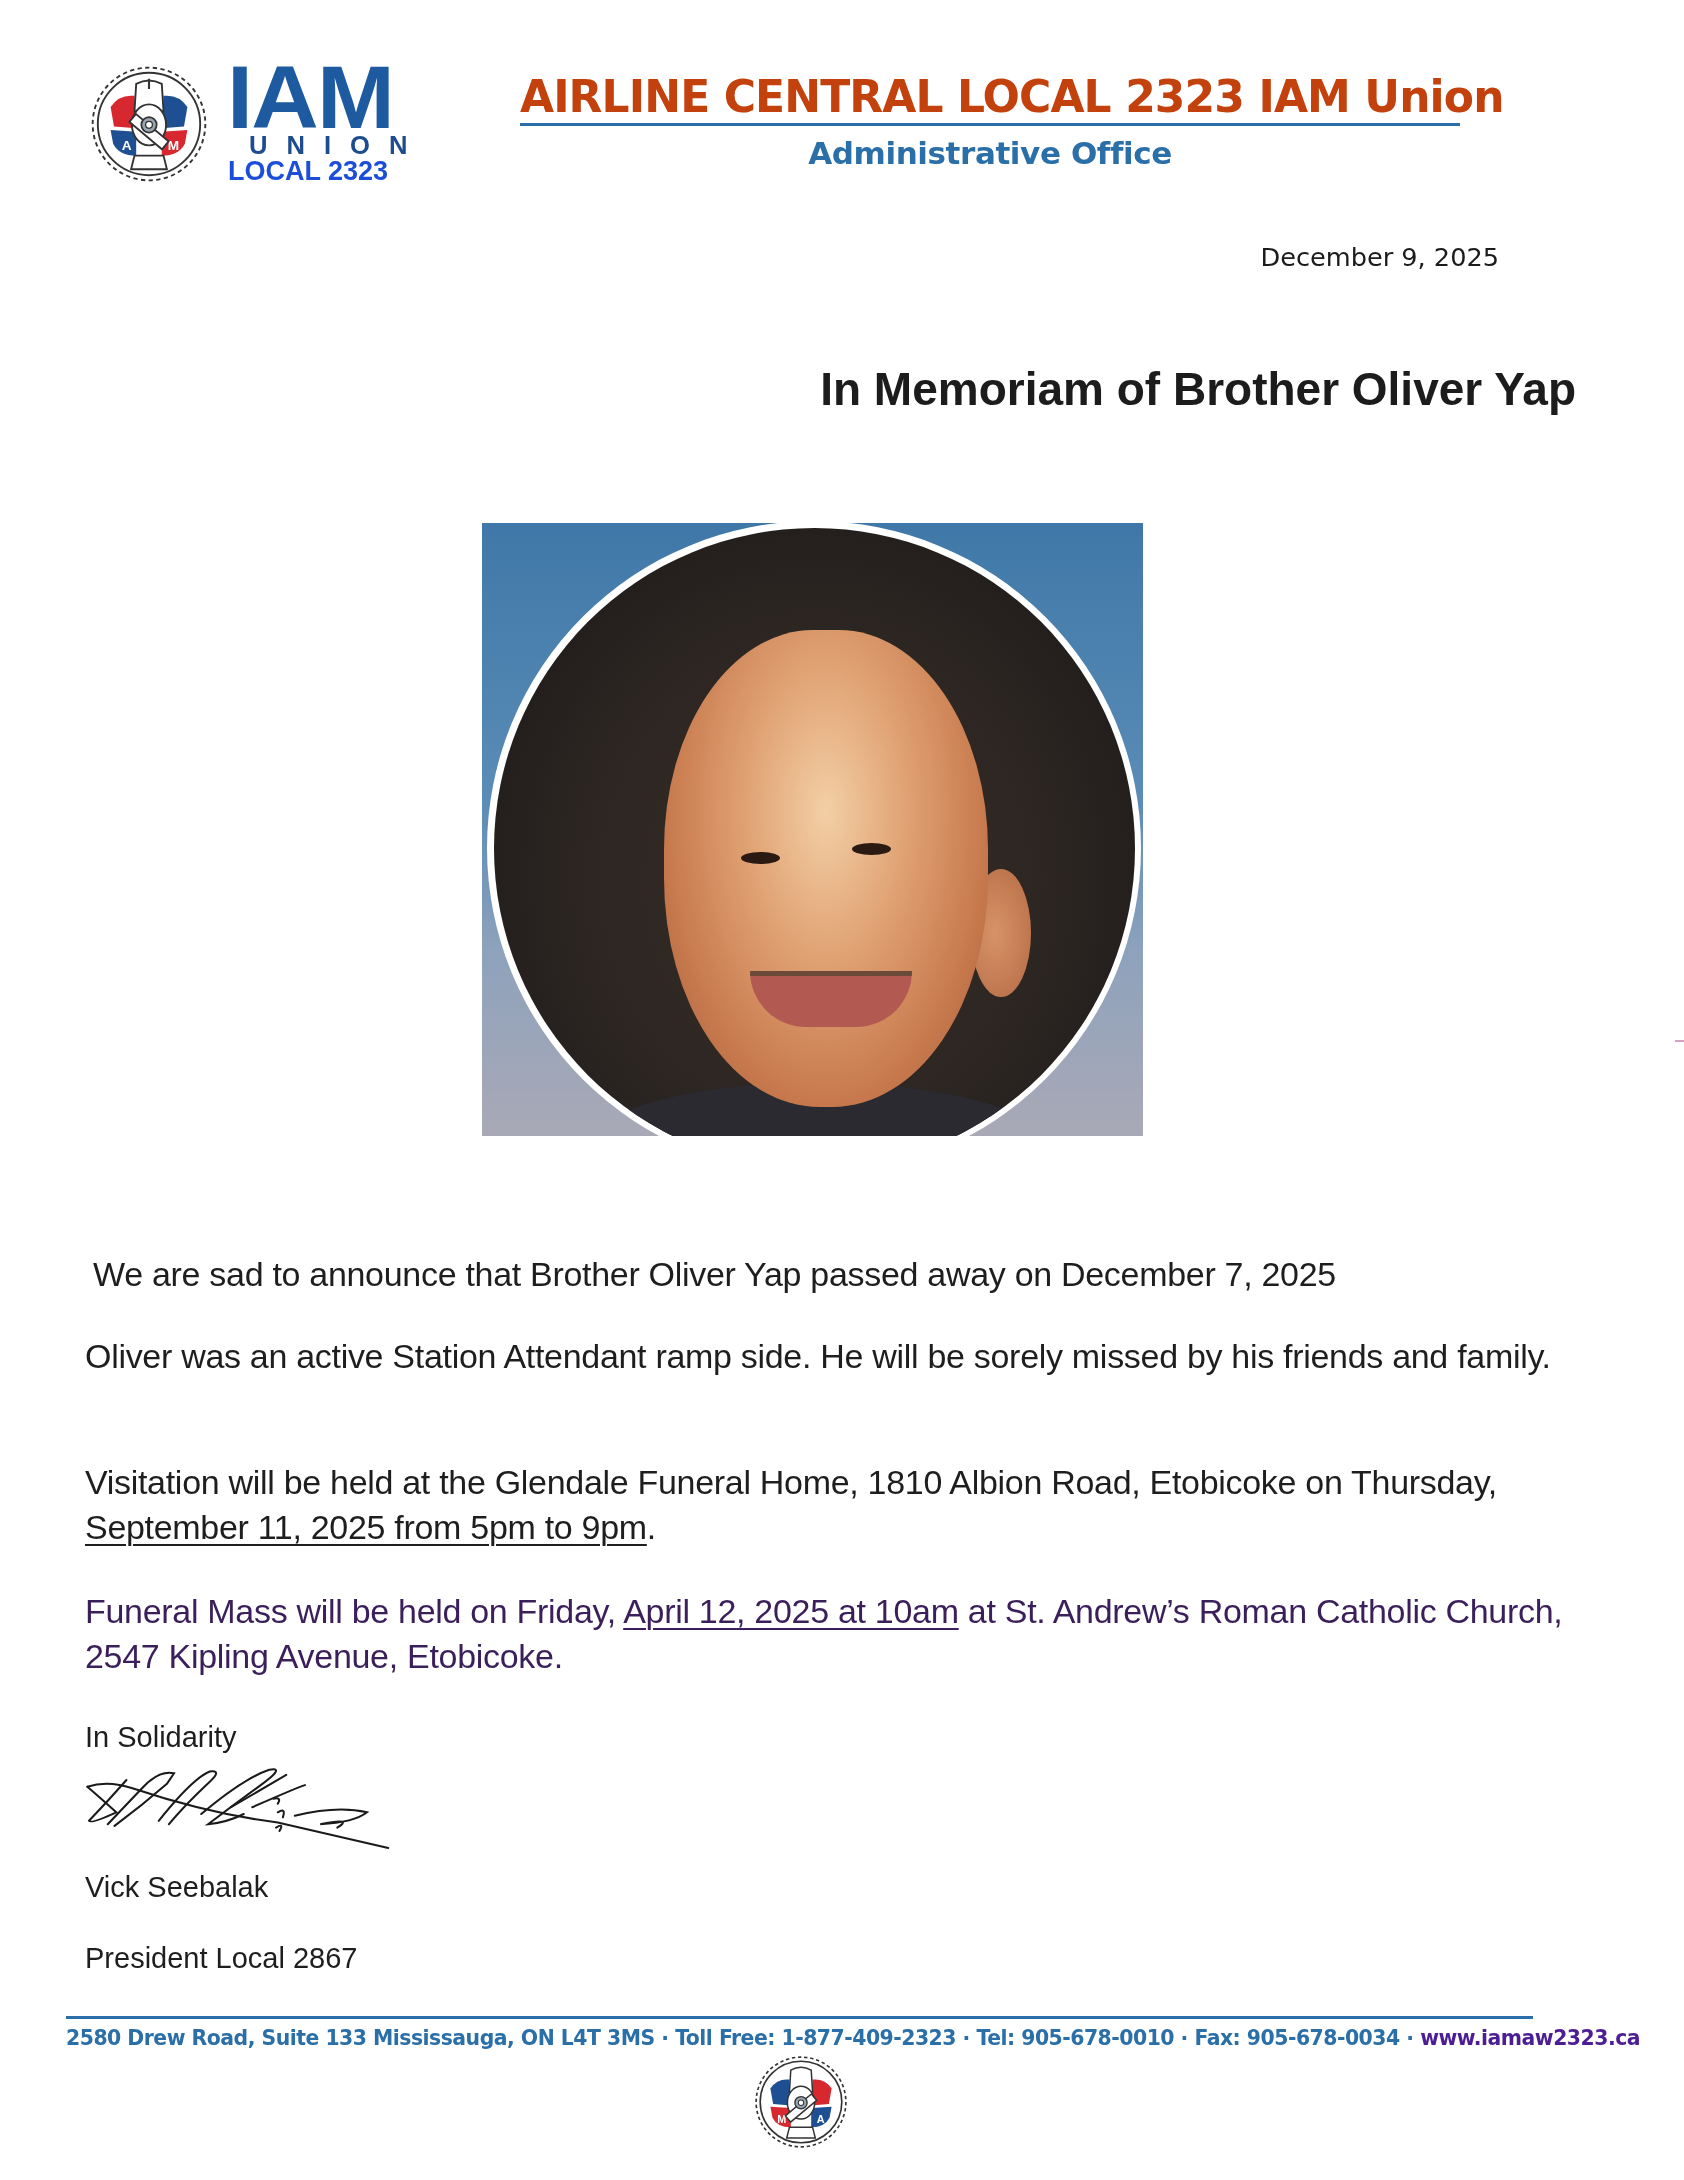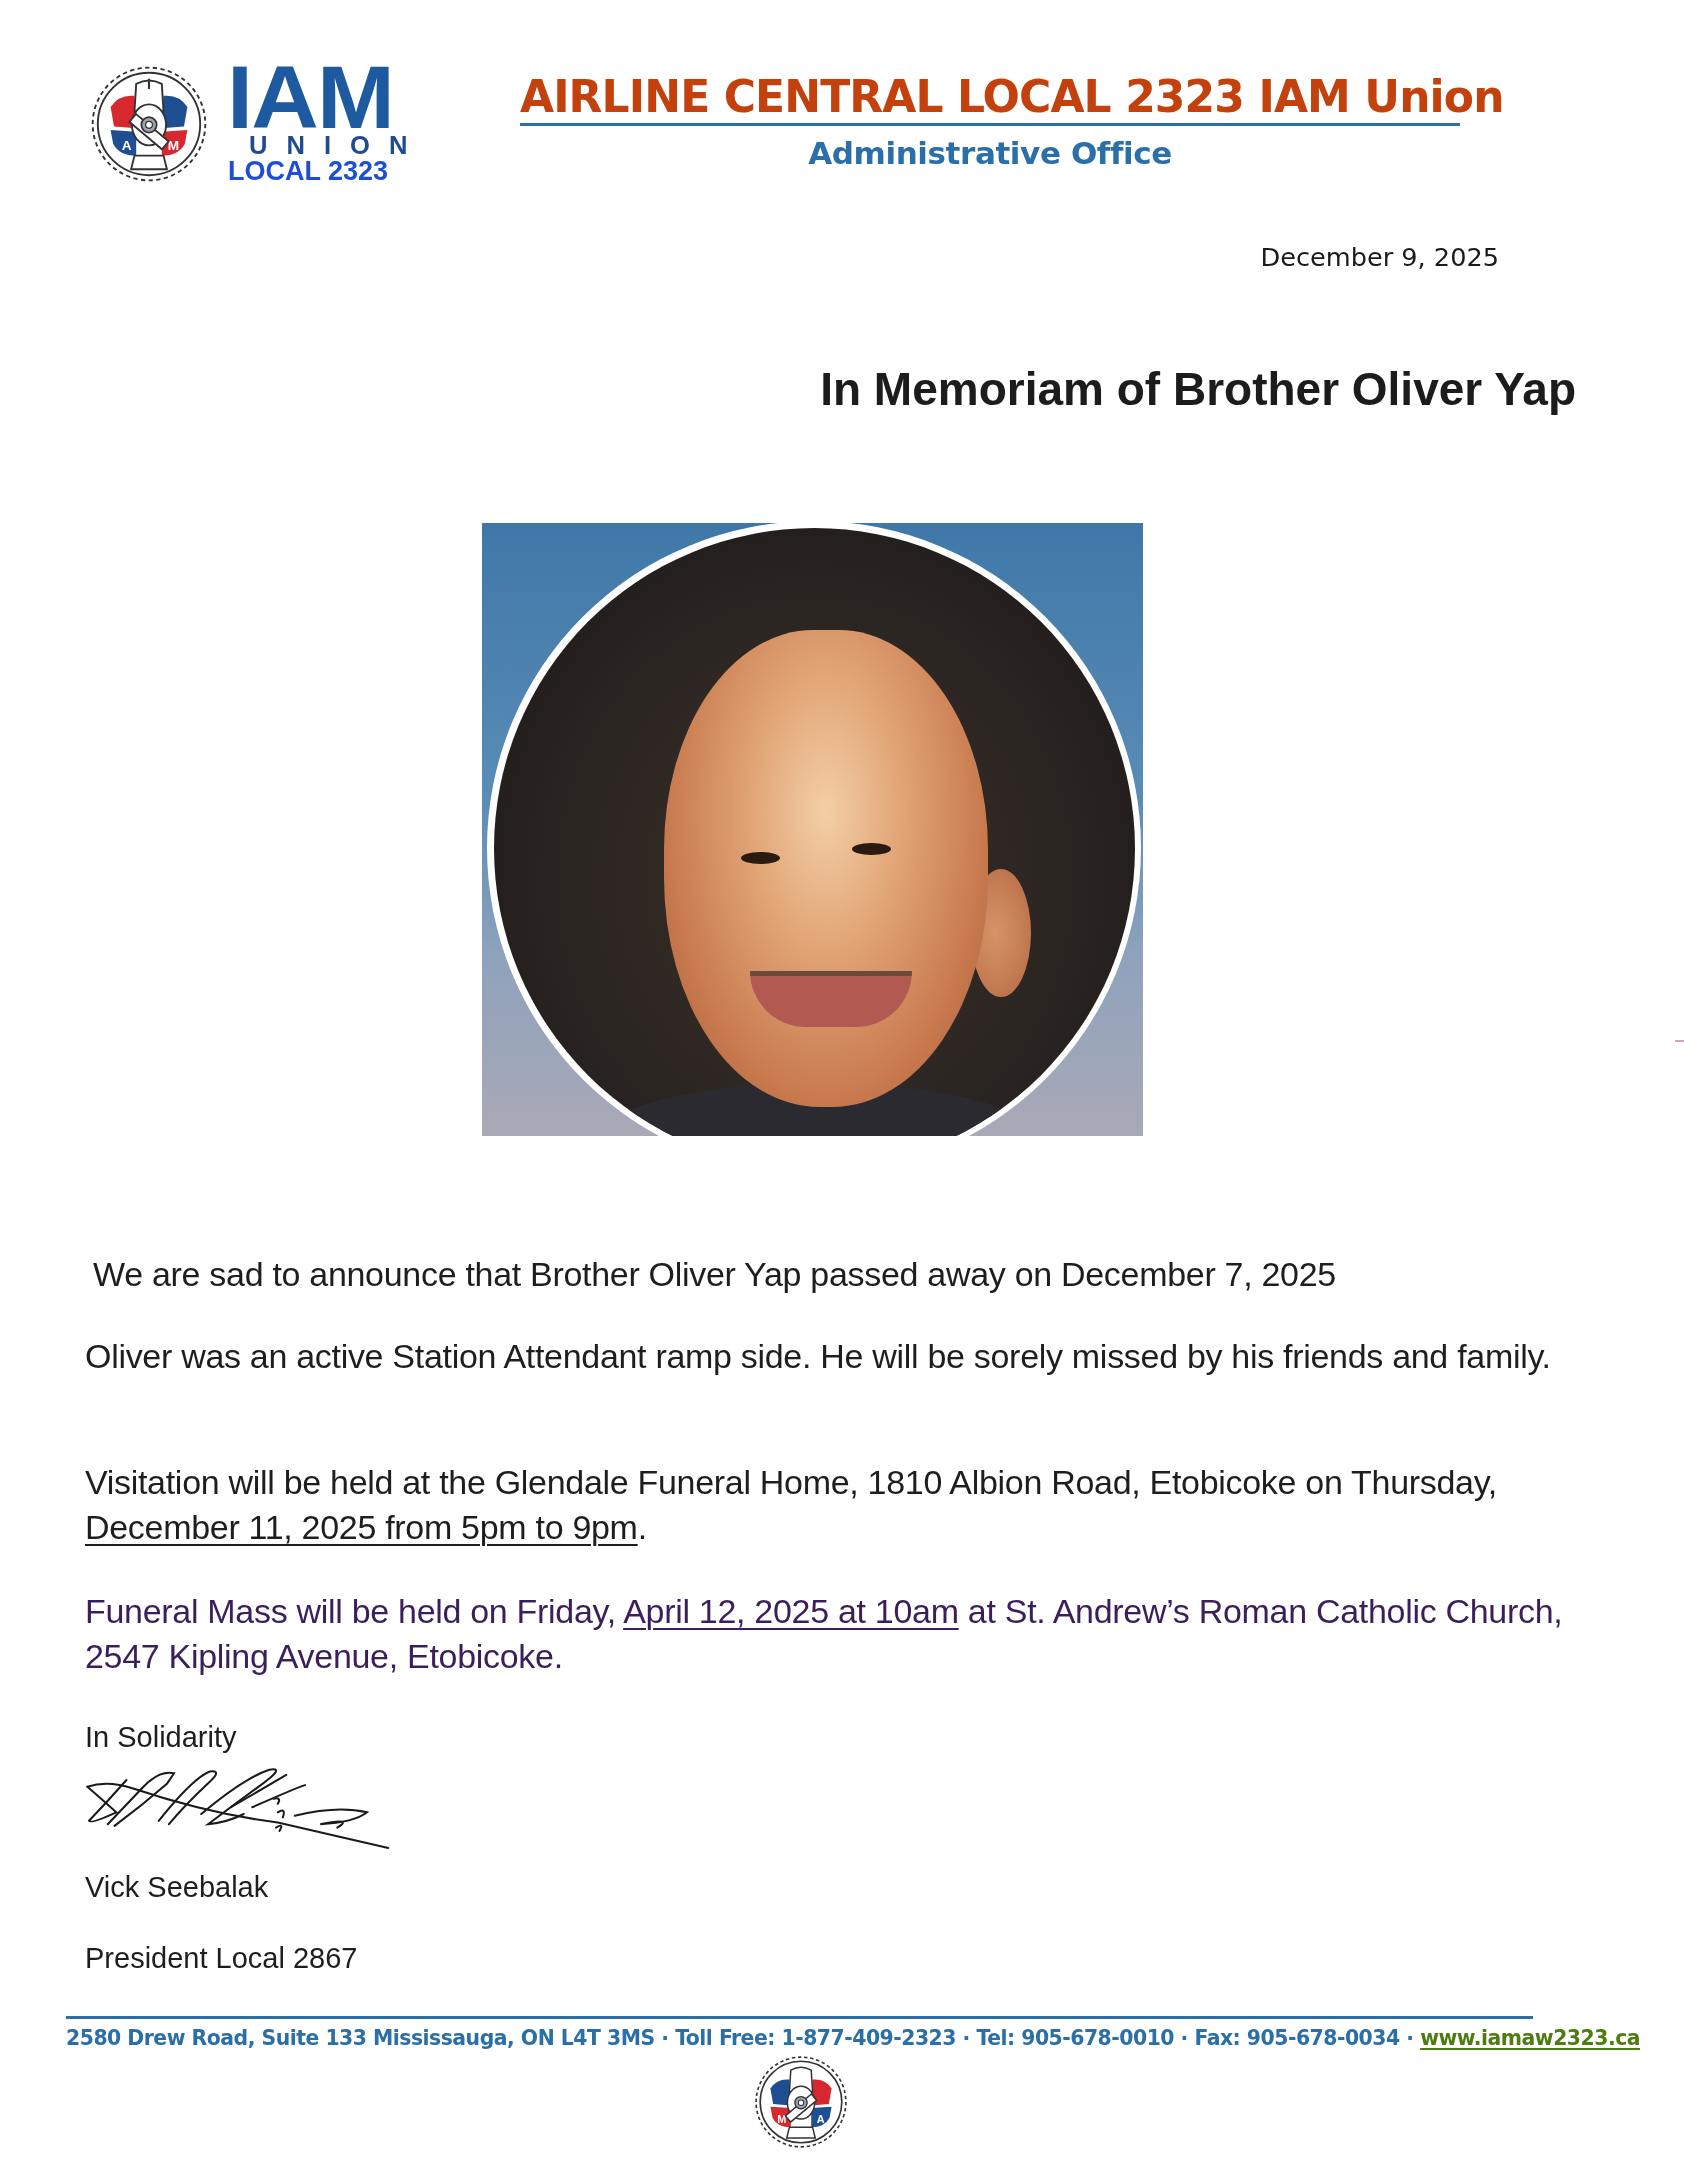--- a/index.html
+++ b/index.html
@@ -87,21 +87,21 @@
   .c2 { top:1869px; }
   .c3 { top:1940px; }
 
   
   .foot-rule { left:66px; top:2016px; width:1467px; height:2.6px; background:#2a6fa8; }
   .foot-text {
     left:66px; top:2024px; width:1467px; text-align:center; white-space:nowrap;
     font-family:"DejaVu Sans", sans-serif; font-weight:700; font-size:20.4px; line-height:29px;
     color:#2a6fa8; letter-spacing:-0.5px;
   }
-  .foot-text .link { color:#4d7c0f; text-decoration:underline; text-underline-offset:3.4px; }
+  .foot-text .link { color:#4c1d95; text-underline-offset:3.4px; }
   .foot-emblem { left:750px; top:2051px; width:102px; height:102px; }
 
   .edge-mark { left:1675px; top:1040px; width:10.2px; height:1.7px; background:#d9a0c4; }
 </style>
 </head>
 <body>
 
 <div class="abs logo-emblem">
   <svg width="128" height="128" viewBox="0 0 150 150">
     <g fill="none" stroke="#333" stroke-width="2.2">
@@ -146,21 +146,21 @@
       <div class="eye" style="left:247px; top:324px;"></div>
       <div class="eye" style="left:358px; top:315px;"></div>
       <div class="mouth"></div>
     </div>
   </div>
 </div>
 
 <div class="abs para p1">We are sad to announce that Brother Oliver Yap passed away on December 7, 2025</div>
 <div class="abs para p2">Oliver was an active Station Attendant ramp side. He will be sorely missed by his friends and family.</div>
 <div class="abs para p3">
-  <span>Visitation will be held at the Glendale Funeral Home, 1810 Albion Road, Etobicoke on Thursday, </span><span class="ul">December 11, 2025 from 5pm to 9pm</span><span>.</span>
+  <span>Visitation will be held at the Glendale Funeral Home, 1810 Albion Road, Etobicoke on Thursday, </span><span class="ul">September 11, 2025 from 5pm to 9pm</span><span>.</span>
 </div>
 <div class="abs para p4">
   <span>Funeral Mass will be held on Friday, </span><span class="ul">April 12, 2025 at 10am</span><span> at St. Andrew’s Roman Catholic Church, 2547 Kipling Avenue, Etobicoke.</span>
 </div>
 
 <div class="abs closing c1">In Solidarity</div>
 <div class="abs sig">
   <svg width="315" height="102" viewBox="0 0 370 120" fill="none" stroke="#1a1a1a" stroke-width="2.4" stroke-linecap="round">
     <path d="M6 28 Q30 20 60 30 Q150 60 230 70 L360 100"></path>
     <path d="M6 28 Q20 40 40 58 Q10 72 8 68 Q30 45 52 20"></path>

